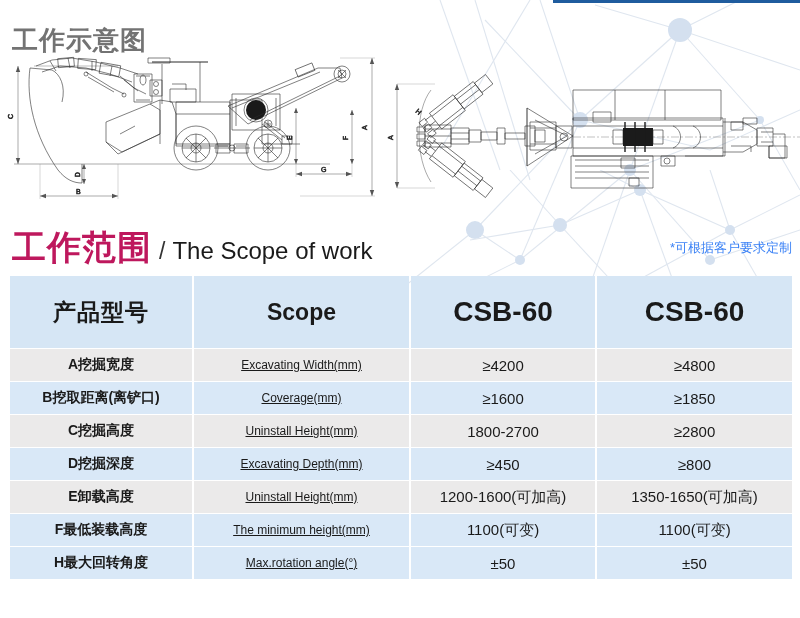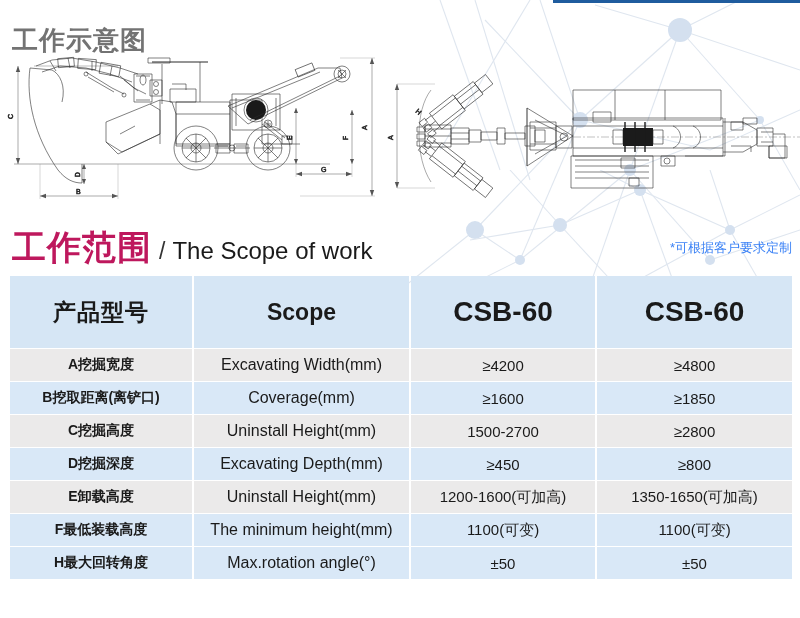--- a/index.html
+++ b/index.html
@@ -143,21 +143,21 @@
   }
   .th-cn  { font-size: 23px; letter-spacing: 1px; }
   .th-en  { font-size: 23px; }
   .th-mod { font-size: 28px; }
 
   .spec-table tbody tr td { height: 32px; }
   .spec-table tbody tr.odd  td { background: #ebeaea; }
   .spec-table tbody tr.even td { background: #d9e8f7; }
 
   .cell-cn   { font-size: 14px; font-weight: bold; }
-  .cell-en   { font-size: 16px; }
+  .cell-en   { font-size: 12px; text-decoration: underline; }
   .cell-val  { font-size: 15px; }
 
   .col-a { width: 182px; }
   .col-b { width: 215px; }
   .col-c { width: 184px; }
   .col-d { width: 195px; }
 </style>
 </head>
 <body>
 
@@ -475,21 +475,21 @@
       </tr>
       <tr class="even">
         <td class="cell-cn">B挖取距离(离铲口)</td>
         <td class="cell-en">Coverage(mm)</td>
         <td class="cell-val">≥1600</td>
         <td class="cell-val">≥1850</td>
       </tr>
       <tr class="odd">
         <td class="cell-cn">C挖掘高度</td>
         <td class="cell-en">Uninstall Height(mm)</td>
-        <td class="cell-val">1500-2700</td>
+        <td class="cell-val">1800-2700</td>
         <td class="cell-val">≥2800</td>
       </tr>
       <tr class="even">
         <td class="cell-cn">D挖掘深度</td>
         <td class="cell-en">Excavating Depth(mm)</td>
         <td class="cell-val">≥450</td>
         <td class="cell-val">≥800</td>
       </tr>
       <tr class="odd">
         <td class="cell-cn">E卸载高度</td>

